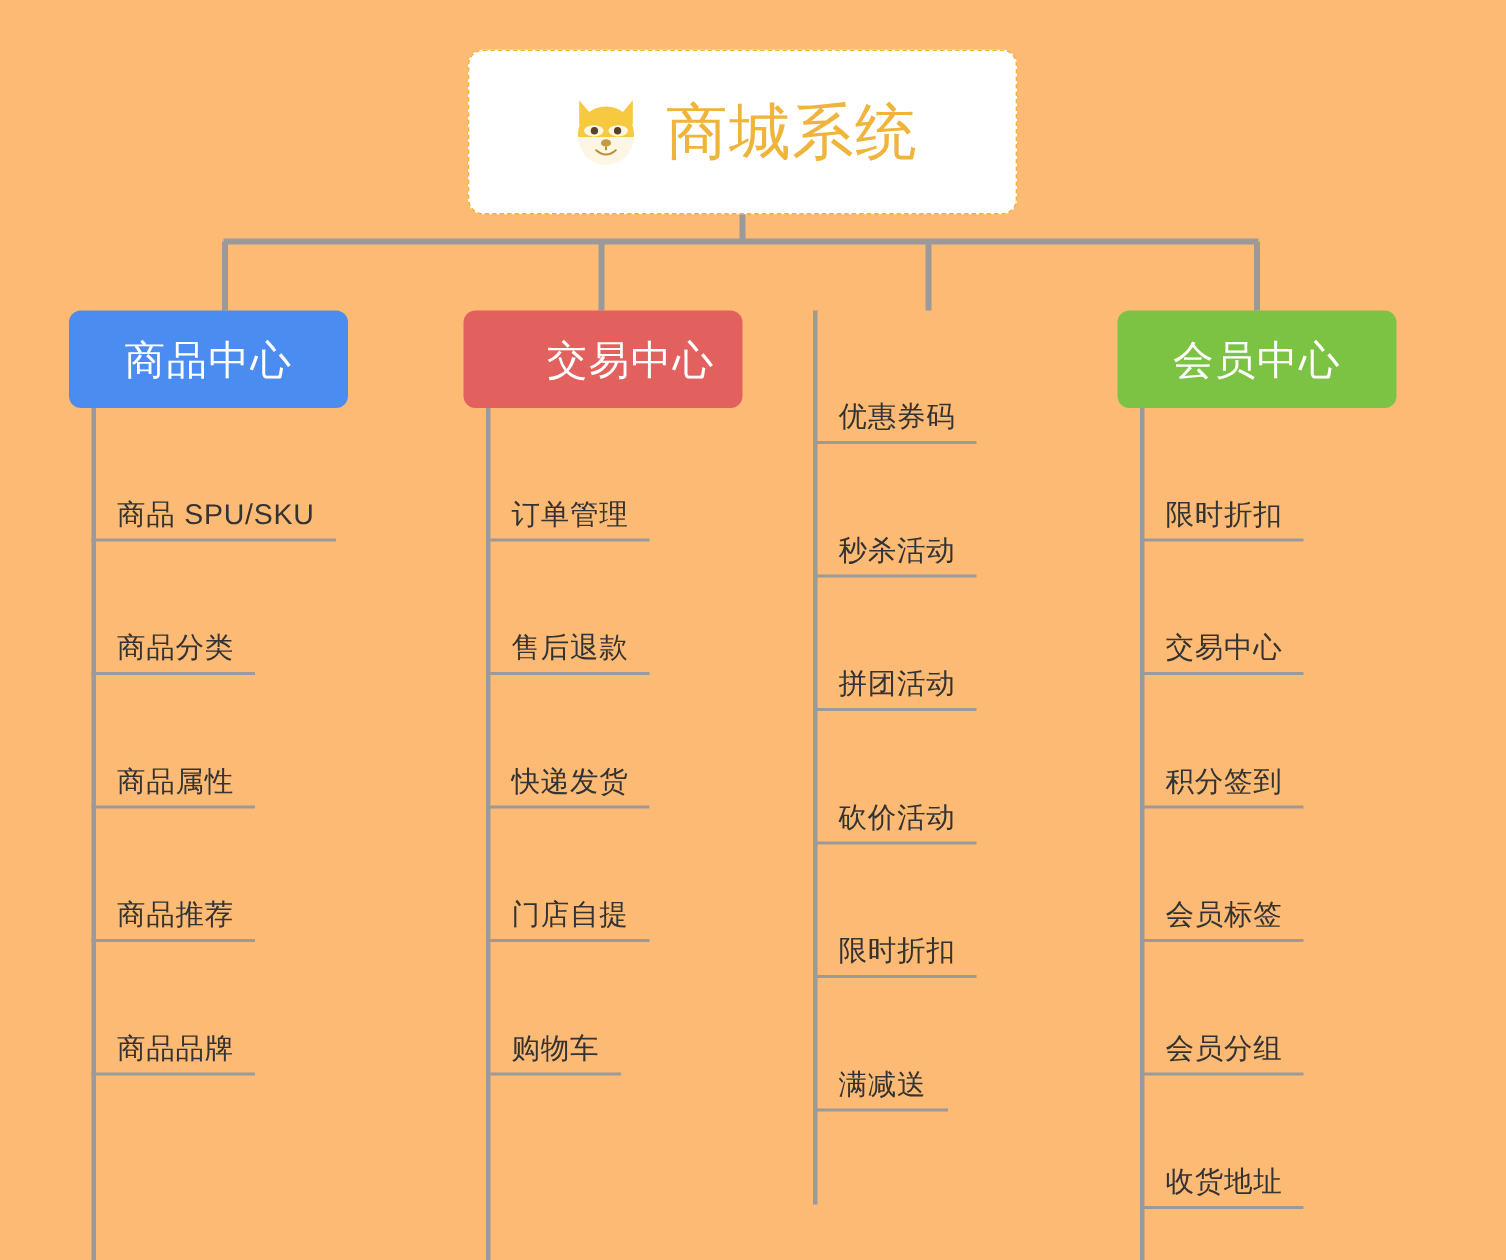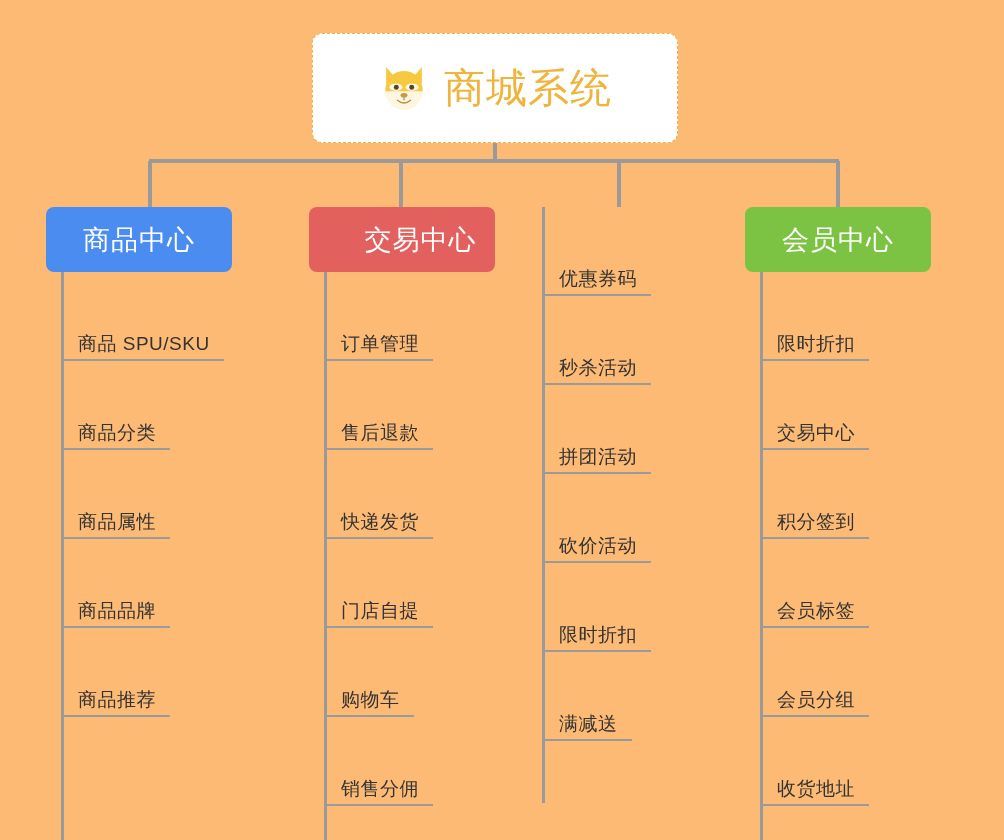--- a/index.html
+++ b/index.html
@@ -179,27 +179,27 @@
         </div>
       </div>
       <div class="leaf">
         <div class="leaf-inner">
           <span class="leaf-label">商品属性</span>
           <span class="leaf-rule"></span>
         </div>
       </div>
       <div class="leaf">
         <div class="leaf-inner">
+          <span class="leaf-label">商品推荐</span>
+          <span class="leaf-rule"></span>
+        </div>
+      </div>
+      <div class="leaf">
+        <div class="leaf-inner">
           <span class="leaf-label">商品品牌</span>
-          <span class="leaf-rule"></span>
-        </div>
-      </div>
-      <div class="leaf">
-        <div class="leaf-inner">
-          <span class="leaf-label">商品推荐</span>
           <span class="leaf-rule"></span>
         </div>
       </div>
     </div>
   </div>
 
   <div class="column" style="left:309px; width:186px;">
     <div class="col-header" style="background:#e2605d;padding-left:37px;">
       <span>交易中心</span>
     </div>
@@ -228,26 +228,20 @@
           <span class="leaf-label">门店自提</span>
           <span class="leaf-rule"></span>
         </div>
       </div>
       <div class="leaf">
         <div class="leaf-inner">
           <span class="leaf-label">购物车</span>
           <span class="leaf-rule"></span>
         </div>
       </div>
-      <div class="leaf">
-        <div class="leaf-inner">
-          <span class="leaf-label">销售分佣</span>
-          <span class="leaf-rule"></span>
-        </div>
-      </div>
     </div>
   </div>
 
   <div class="column" style="left:527px; width:186px;">
     <div class="col-body">
       <div class="col-spine" style="height:596px;"></div>
       <div class="leaf">
         <div class="leaf-inner">
           <span class="leaf-label">优惠券码</span>
           <span class="leaf-rule"></span>

